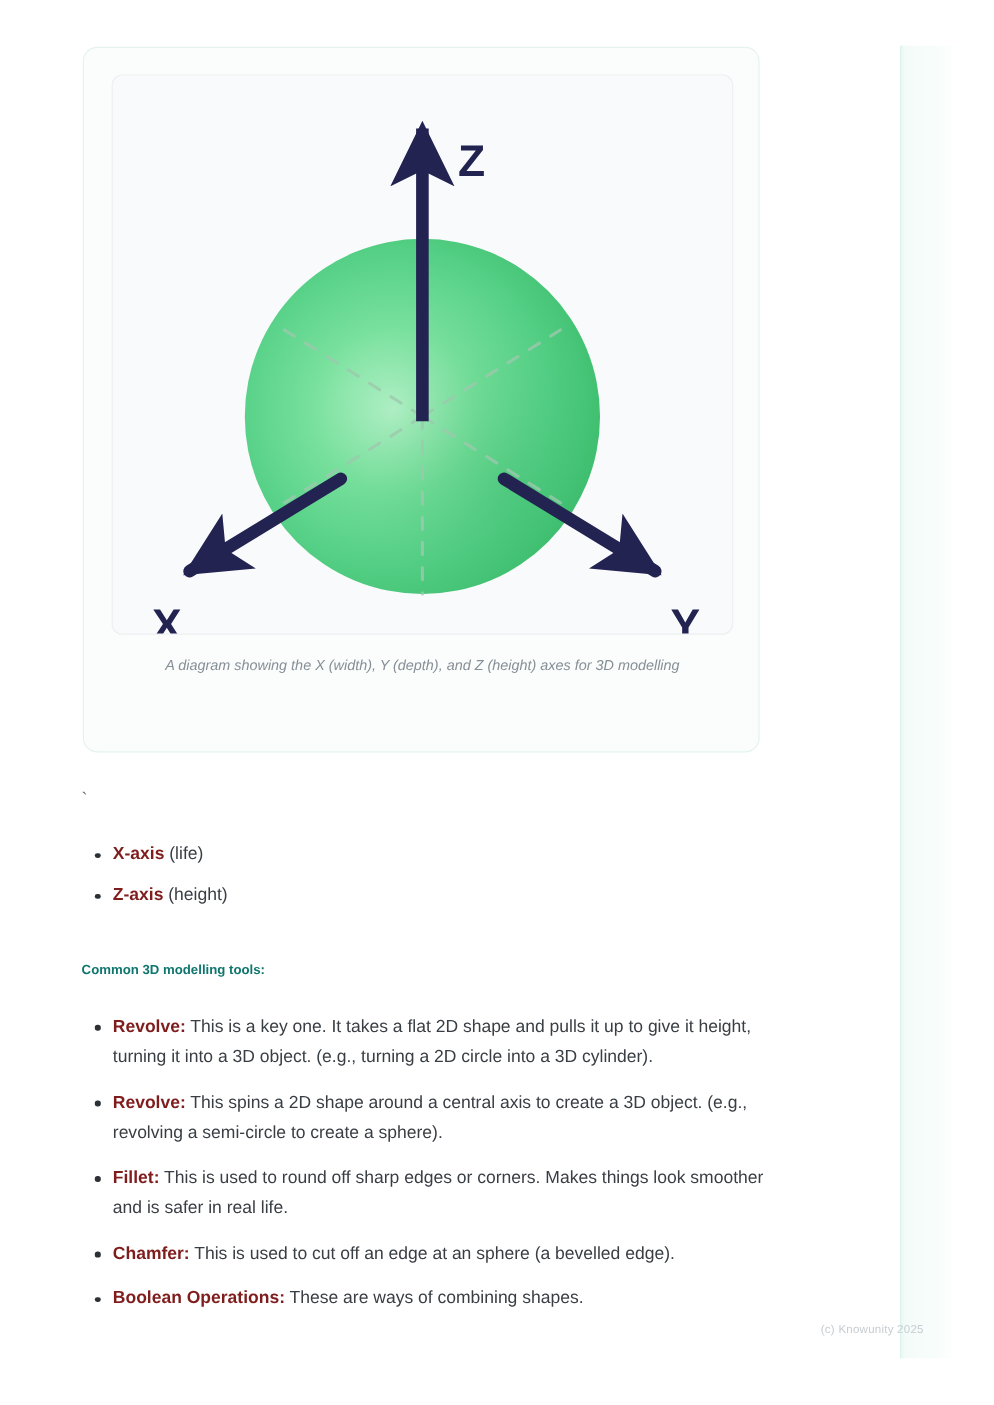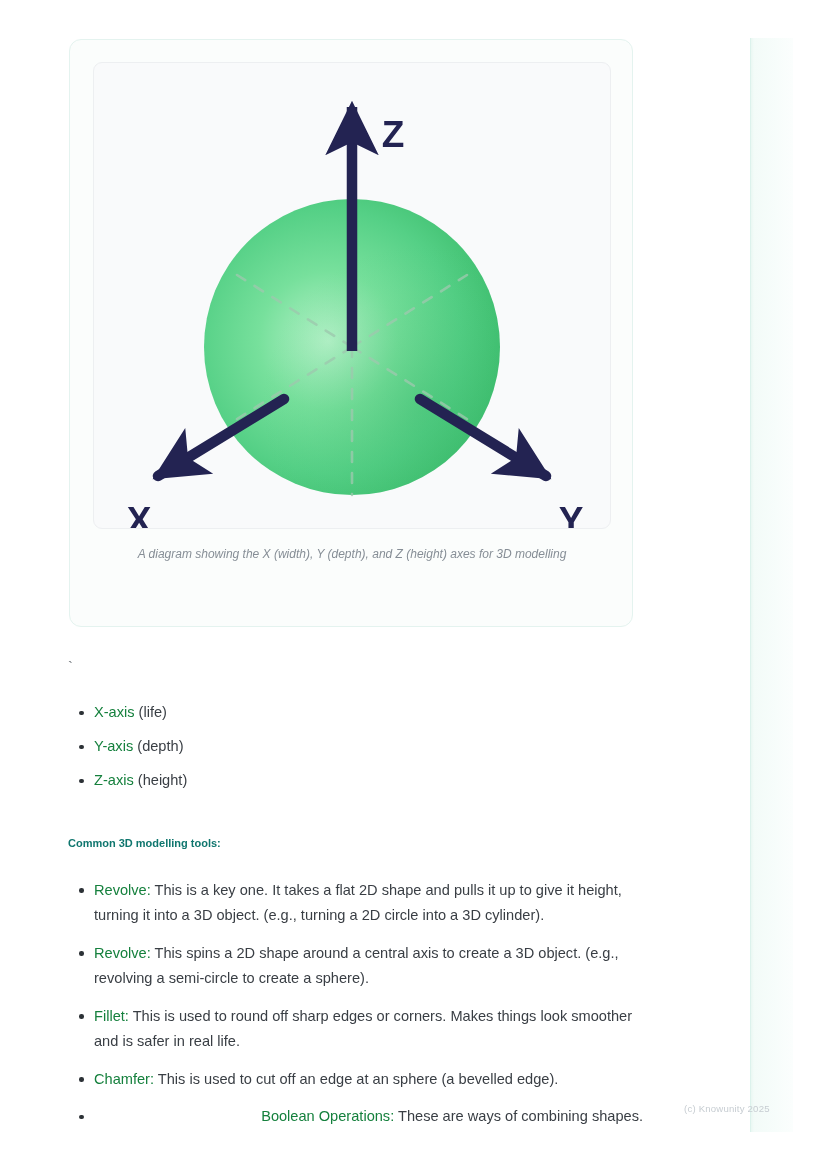--- a/index.html
+++ b/index.html
@@ -116,25 +116,25 @@
     width: 4.5px;
     height: 4.5px;
     border-radius: 50%;
     background: #2c3136;
   }
 
   .list-axes > li { margin-bottom: 8.5px; }
   .list-axes > li:last-child { margin-bottom: 12px; }
 
   .list-tools > li { margin-bottom: 12px; }
-  .list-tools > li:last-child { margin-bottom: 0; text-align: right; }
+  .list-tools > li:last-child { margin-bottom: 0; }
 
   b.term {
-    font-weight: 400;
-    color: #15803d;
+    font-weight: 700;
+    color: #7f1d1d;
   }
 
   h3.section-head {
     margin: 0;
     font-size: 11px;
     line-height: 22px;
     font-weight: 700;
     color: #0f766e;
   }
 
@@ -214,23 +214,20 @@
 
 <div class="stray-tick">`</div>
 
 <div class="content">
 
   <ul class="bullets list-axes">
     <li>
       <b class="term">X-axis</b><span> (life)</span>
     </li>
     <li>
-      <b class="term">Y-axis</b><span> (depth)</span>
-    </li>
-    <li>
       <b class="term">Z-axis</b><span> (height)</span>
     </li>
   </ul>
 
   <div class="gap-a"></div>
 
   <h3 class="section-head">Common 3D modelling tools:</h3>
 
   <div class="gap-b"></div>
 

